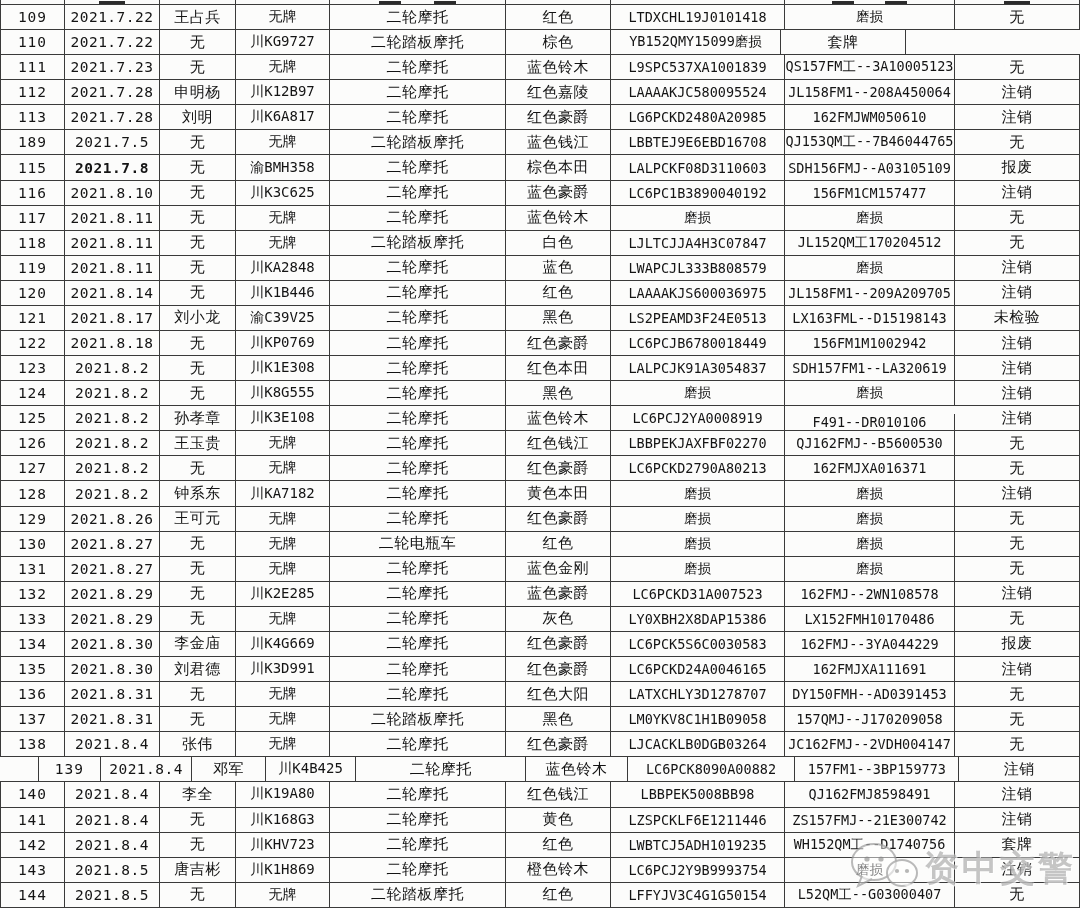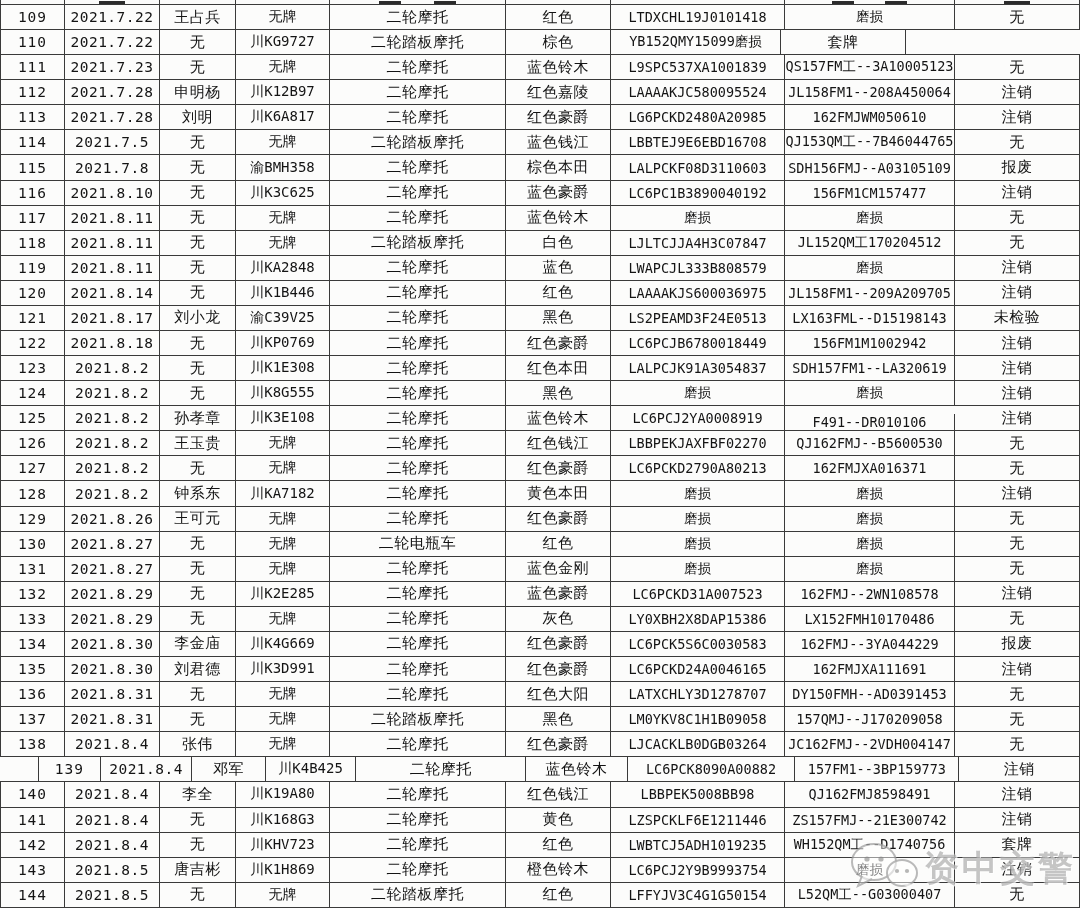--- a/index.html
+++ b/index.html
@@ -132,33 +132,33 @@
         <div class="cell c-date" style="width: 95px;">2021.7.28</div>
         <div class="cell c-owner" style="width: 76px;">刘明</div>
         <div class="cell c-plate" style="width: 94px;">川K6A817</div>
         <div class="cell c-type" style="width: 176px;">二轮摩托</div>
         <div class="cell c-color" style="width: 105px;">红色豪爵</div>
         <div class="cell c-vin" style="width: 174px;">LG6PCKD2480A20985</div>
         <div class="cell c-engine" style="width: 170px;">162FMJWM050610</div>
         <div class="cell c-status" style="width: 125px;">注销</div>
       </div>
       <div class="row">
-        <div class="cell c-no" style="width: 65px;">114</div>
+        <div class="cell c-no" style="width: 65px;">189</div>
         <div class="cell c-date" style="width: 95px;">2021.7.5</div>
         <div class="cell c-owner" style="width: 76px;">无</div>
         <div class="cell c-plate" style="width: 94px;">无牌</div>
         <div class="cell c-type" style="width: 176px;">二轮踏板摩托</div>
         <div class="cell c-color" style="width: 105px;">蓝色钱江</div>
         <div class="cell c-vin" style="width: 174px;">LBBTEJ9E6EBD16708</div>
         <div class="cell c-engine" style="width: 170px;">QJ153QM工--7B46044765</div>
         <div class="cell c-status" style="width: 125px;">无</div>
       </div>
       <div class="row">
         <div class="cell c-no" style="width: 65px;">115</div>
-        <div class="cell c-date" style="width: 95px;">2021.7.8</div>
+        <div class="cell c-date" style="width: 95px; font-weight: bold;">2021.7.8</div>
         <div class="cell c-owner" style="width: 76px;">无</div>
         <div class="cell c-plate" style="width: 94px;">渝BMH358</div>
         <div class="cell c-type" style="width: 176px;">二轮摩托</div>
         <div class="cell c-color" style="width: 105px;">棕色本田</div>
         <div class="cell c-vin" style="width: 174px;">LALPCKF08D3110603</div>
         <div class="cell c-engine" style="width: 170px;">SDH156FMJ--A03105109</div>
         <div class="cell c-status" style="width: 125px;">报废</div>
       </div>
       <div class="row">
         <div class="cell c-no" style="width: 65px;">116</div>

